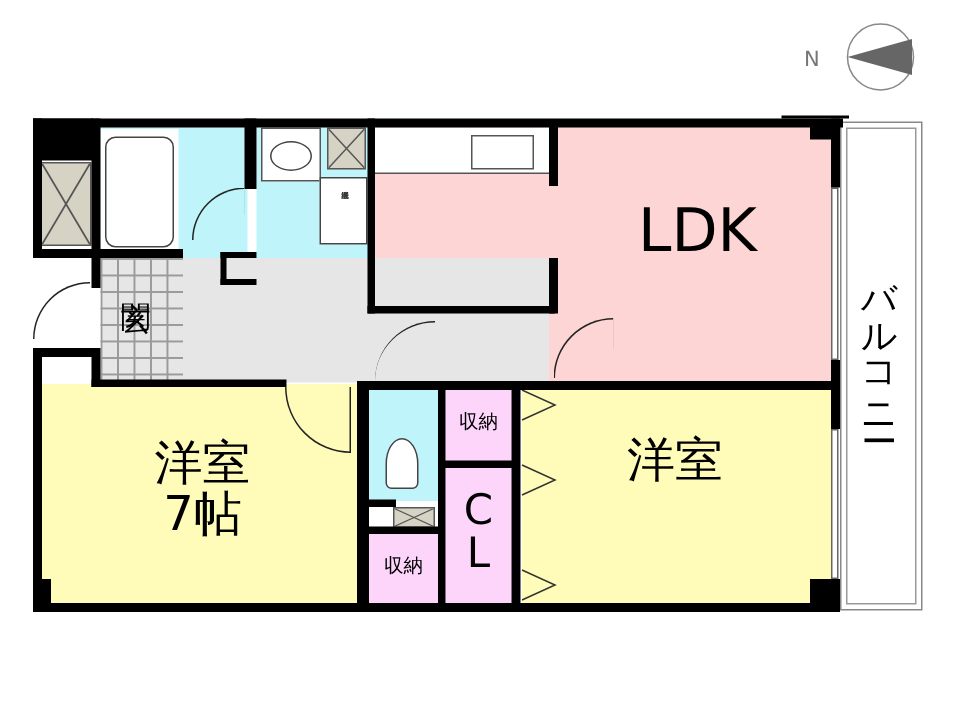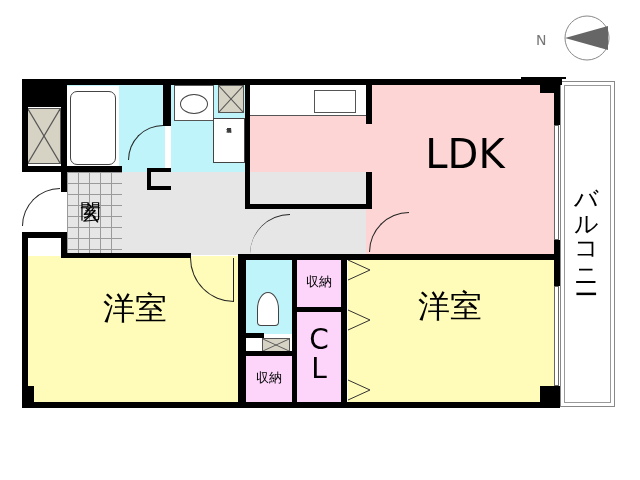--- a/index.html
+++ b/index.html
@@ -72,20 +72,21 @@
 <div class="door" style="left:369px;top:212px;width:40px;height:40px;border-top-left-radius:40px;border-right:none;border-bottom:none;"></div>
 
 <div class="abs tile" style="left:67px;top:172px;width:55px;height:83px;"></div>
 <div class="room-label vtext" style="left:80px;top:186px;font-size:20px;">玄関</div>
 <div class="door" style="left:22px;top:188px;width:38px;height:38px;border-top-left-radius:38px;border-right:none;border-bottom:none;"></div>
 
 <div class="abs" style="left:26px;top:256px;width:212px;height:146px;background:#fefcb8;"></div>
 <div class="door" style="left:190px;top:258px;width:44px;height:44px;border-bottom-left-radius:44px;border-top:none;border-right:1px solid #222;"></div>
 <div class="room-label" style="left:80px;top:292px;width:110px;font-size:32px;">
   <div>洋室</div>
+  <div>7帖</div>
 </div>
 
 <div class="abs" style="left:246px;top:260px;width:46px;height:74px;background:#bff5fa;"></div>
 <div class="abs" style="left:257px;top:292px;width:22px;height:34px;background:#fff;border:1px solid #444;border-radius:50% 50% 4px 4px;"></div>
 <div class="xbox" style="left:262px;top:338px;width:28px;height:14px;">
   <svg viewBox="0 0 10 10" preserveAspectRatio="none">
       <line x1="0" y1="0" x2="10" y2="10" stroke="#555" stroke-width="0.5"></line>
       <line x1="10" y1="0" x2="0" y2="10" stroke="#555" stroke-width="0.5"></line>
     </svg>
 </div>

